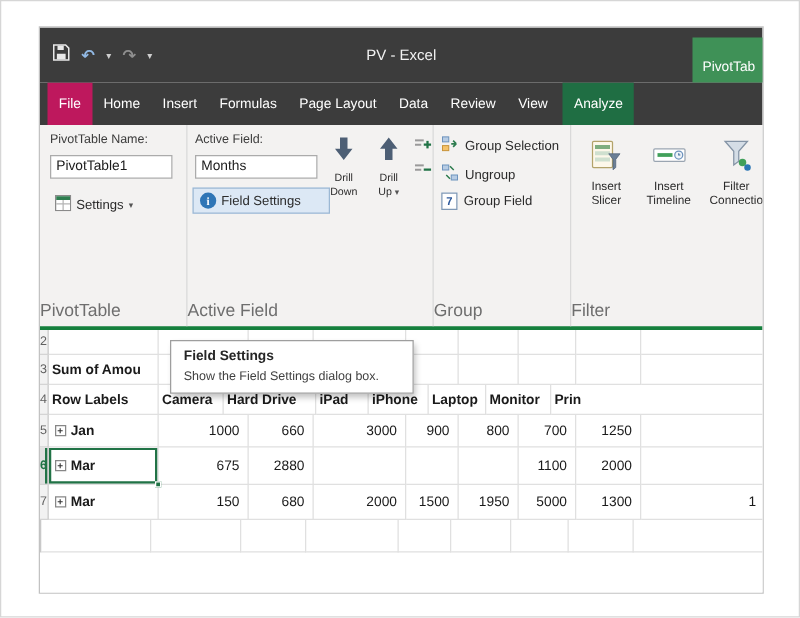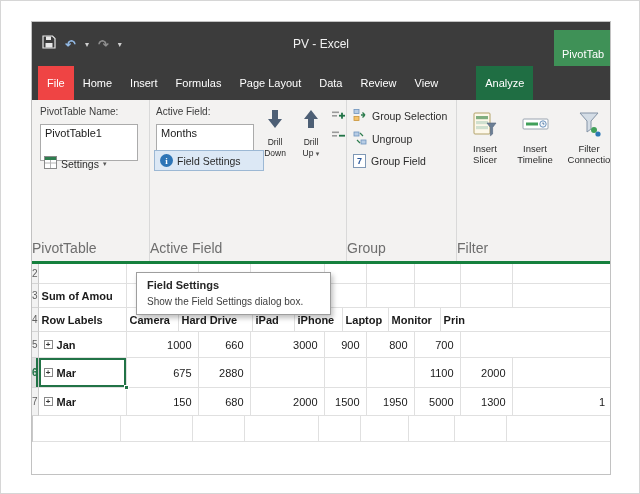--- a/index.html
+++ b/index.html
@@ -13,29 +13,29 @@
   .qat .glyph { font-size:13px; font-weight:bold; line-height:1; }
   .undo { color:#92b9e4; }
   .redo { color:#8f8f8f; }
   .qat-caret { color:#cfcfcf; font-size:8px; }
   .win-title { position:absolute; left:0; right:0; top:0; height:44px; display:flex; align-items:center; justify-content:center; color:#f2f2f2; font-size:12px; }
   .ctx-block { position:absolute; left:522px; top:8px; width:80px; height:36px; background:#3f9157; color:#fff; font-size:11px; display:flex; align-items:flex-end; padding:0 0 6px 8px; }
 
   
   .tabstrip { height:34px; background:#3c3c3c; display:flex; align-items:stretch; padding-left:6px; }
   .tab { color:#fff; font-size:11px; padding:0 9px; display:flex; align-items:center; cursor:default; white-space:nowrap; }
-  .tab.file { background:#ef4444; }
-  .tab.analyze { background:#1f6e43; margin-left:29px; }
+  .tab.file { background:#be185d; }
+  .tab.analyze { background:#1f6e43; margin-left:3px; }
 
   
   .ribbon { position:relative; height:164px; background:#f3f2f1; border-bottom:3px solid #15803d; display:flex; }
   .rg { position:relative; border-right:1px solid #d9d9d9; height:100%; flex:none; }
   .g-footer { position:absolute; bottom:5px; left:0; right:0; text-align:left; font-size:14px; color:#6e6e6e; }
   .lbl { position:absolute; font-size:10px; color:#3b3b3b; white-space:nowrap; }
-  .inp { position:absolute; height:37px; background:#fff; border:1px solid #ababab; font-size:11px; color:#1a1a1a; line-height:17px; padding-left:4px; white-space:nowrap; overflow:hidden; }
+  .inp { position:absolute; height:19px; background:#fff; border:1px solid #ababab; font-size:11px; color:#1a1a1a; line-height:17px; padding-left:4px; white-space:nowrap; overflow:hidden; }
   .rbtn { position:absolute; display:flex; align-items:center; gap:4px; font-size:10.5px; color:#2b2b2b; padding:3px 5px; background:transparent; border:1px solid transparent; white-space:nowrap; }
   .rbtn.hovered { background:#dce8f5; border:1px solid #9cb8d4; }
   .caret { font-size:7px; color:#555; }
   .bigbtn { position:absolute; display:flex; flex-direction:column; align-items:center; text-align:center; font-size:8.5px; color:#2b2b2b; line-height:11px; }
   .bigbtn .ic { margin-bottom:4px; }
   .smallbtn { position:absolute; width:15px; height:15px; display:flex; align-items:center; justify-content:center; }
   .grow { position:absolute; display:flex; align-items:center; gap:5px; font-size:10.5px; color:#2b2b2b; white-space:nowrap; }
   .info-i { width:13px; height:13px; border-radius:50%; background:#2e75b6; color:#fff; font-size:9px; font-weight:bold; font-family:"Liberation Serif",serif; display:flex; align-items:center; justify-content:center; flex:none; }
   .gf-box { width:13px; height:14px; border:1px solid #7f98b5; background:#fff; color:#2b579a; font-size:9px; font-weight:bold; display:flex; align-items:center; justify-content:center; flex:none; }
 
@@ -273,20 +273,21 @@
         <div class="cell c1 rowlabel">
             <span class="xbox">+</span>
             <span>Jan</span>
           </div>
         <div class="cell c2 num">1000</div>
         <div class="cell c3 num">660</div>
         <div class="cell c4 num">3000</div>
         <div class="cell c5 num">900</div>
         <div class="cell c6 num">800</div>
         <div class="cell c7 num">700</div>
+        <div class="cell c8 num">1250</div>
         <div class="cell c9 num"></div>
       </div>
 
       <div class="srow" style="height:30px">
         <div class="cell gut sel">6</div>
         <div class="cell c1 rowlabel active-cell">
             <span class="xbox">+</span>
             <span>Mar</span>
             <span class="fill-handle"></span>
           </div>

